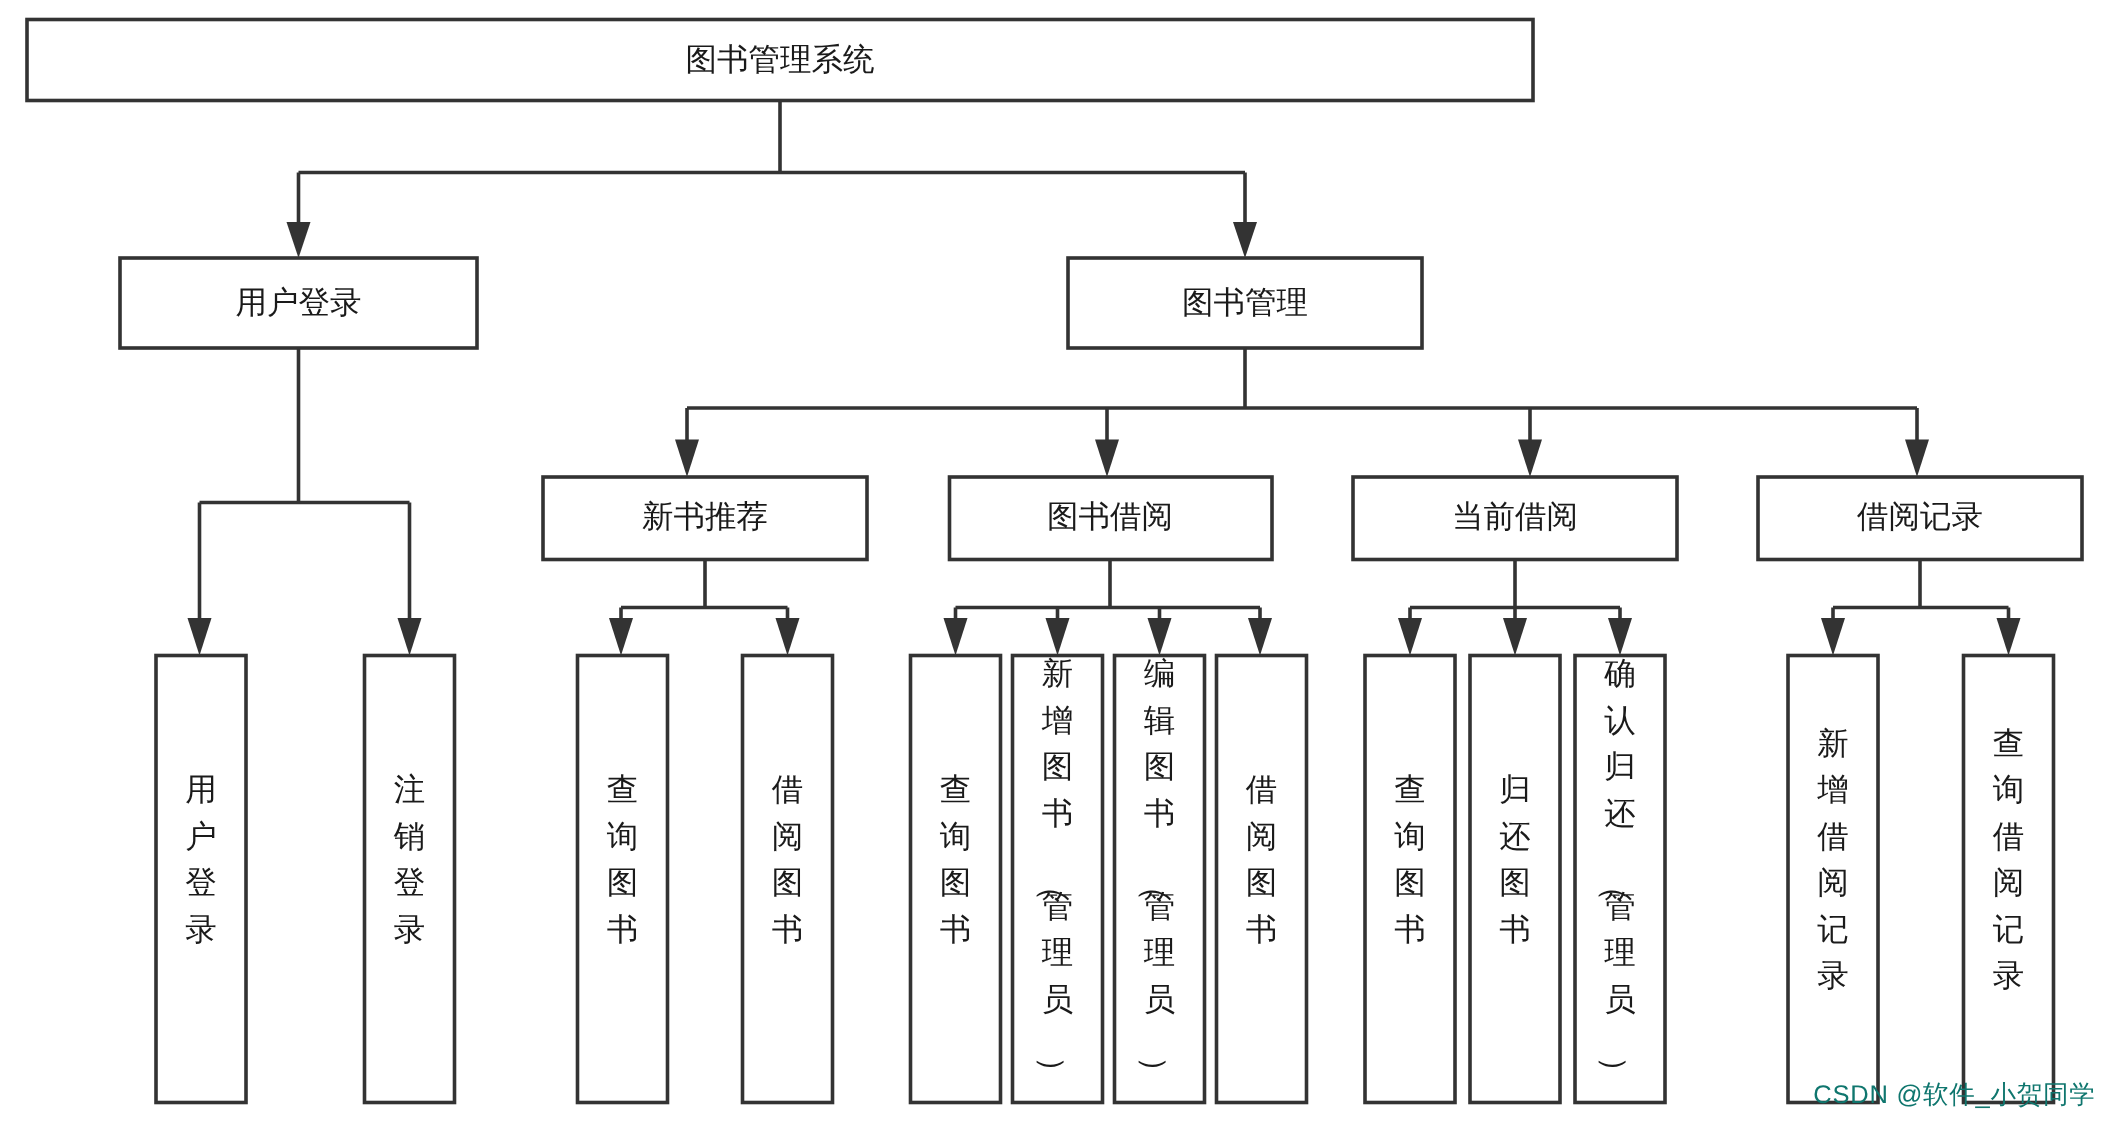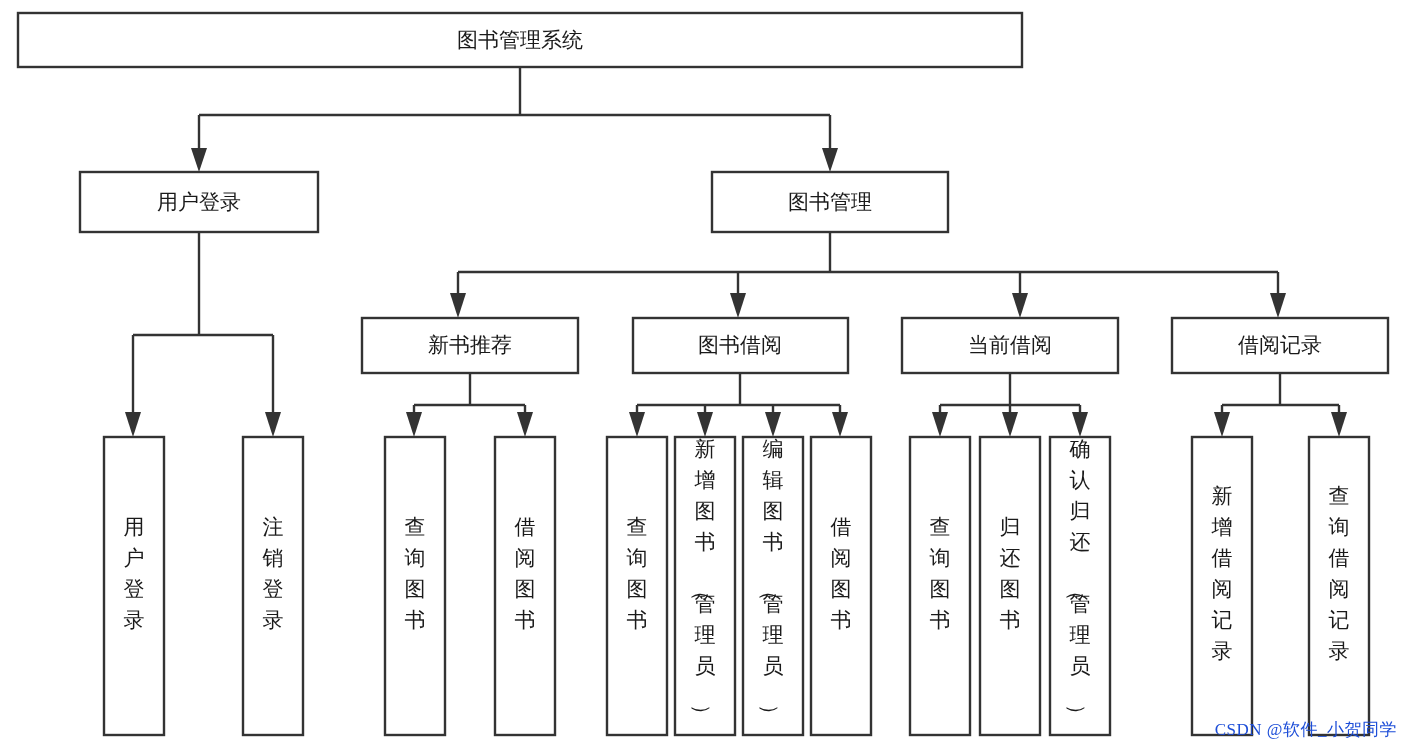--- a/index.html
+++ b/index.html
@@ -52,23 +52,23 @@
   .node-label-v {
     font-family: "Liberation Sans", "DejaVu Sans", sans-serif;
     font-size: 21px;
     fill: #1a1a1a;
     text-anchor: middle;
   }
   .watermark-text {
     position: absolute;
     right: 8px;
     bottom: 6px;
-    font-family: Liberation Serif, serif;
+    font-family: Liberation Sans, sans-serif;
     font-size: 17px;
-    color: #1d4ed8;
+    color: #0f766e;
     letter-spacing: 0.5px;
     white-space: nowrap;
     user-select: none;
   }
 </style>
 </head>
 <body>
 
 <div id="diagram-root">
 

